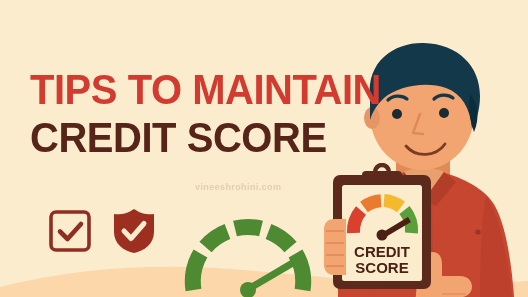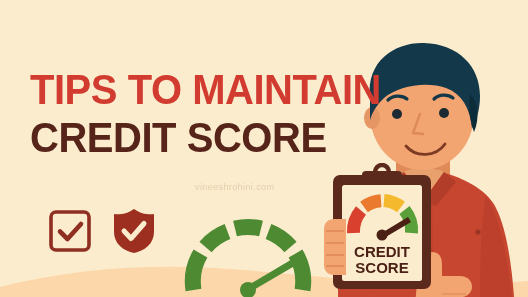--- a/index.html
+++ b/index.html
@@ -43,20 +43,21 @@
 
   
   .watermark {
     position:absolute;
     left:195px; top:146px;
     font-size:9px;
     color:#e2cfae;
     letter-spacing:0.4px;
     z-index:7;
     font-family:"Liberation Sans", sans-serif;
+    font-weight:bold;
   }
 
   
   .icon-row { position:absolute; left:48px; top:172px; z-index:6; display:flex; align-items:center; gap:20px; }
   .checkbox-icon { width:44px; height:44px; }
   .shield-icon { width:44px; height:46px; }
 
   
   .speedometer { position:absolute; left:183px; top:178px; width:130px; height:86px; z-index:2; }
 

